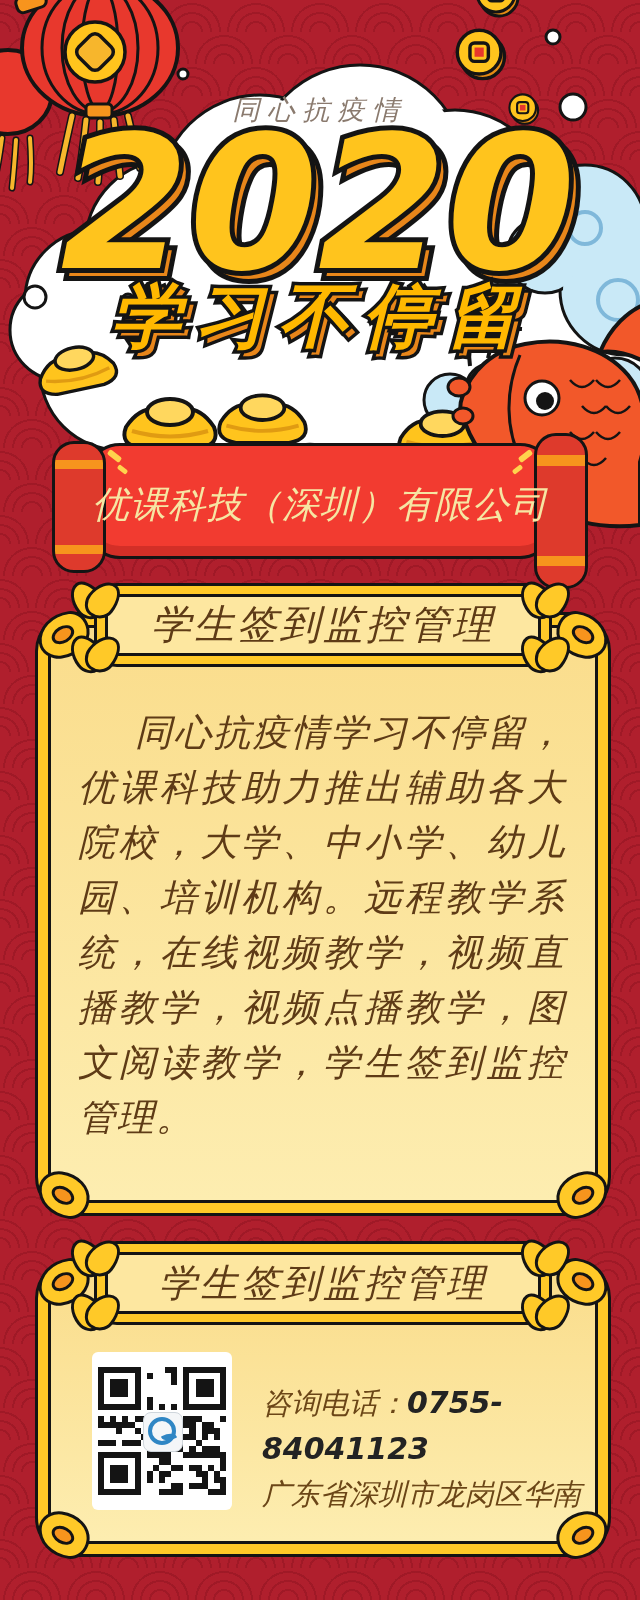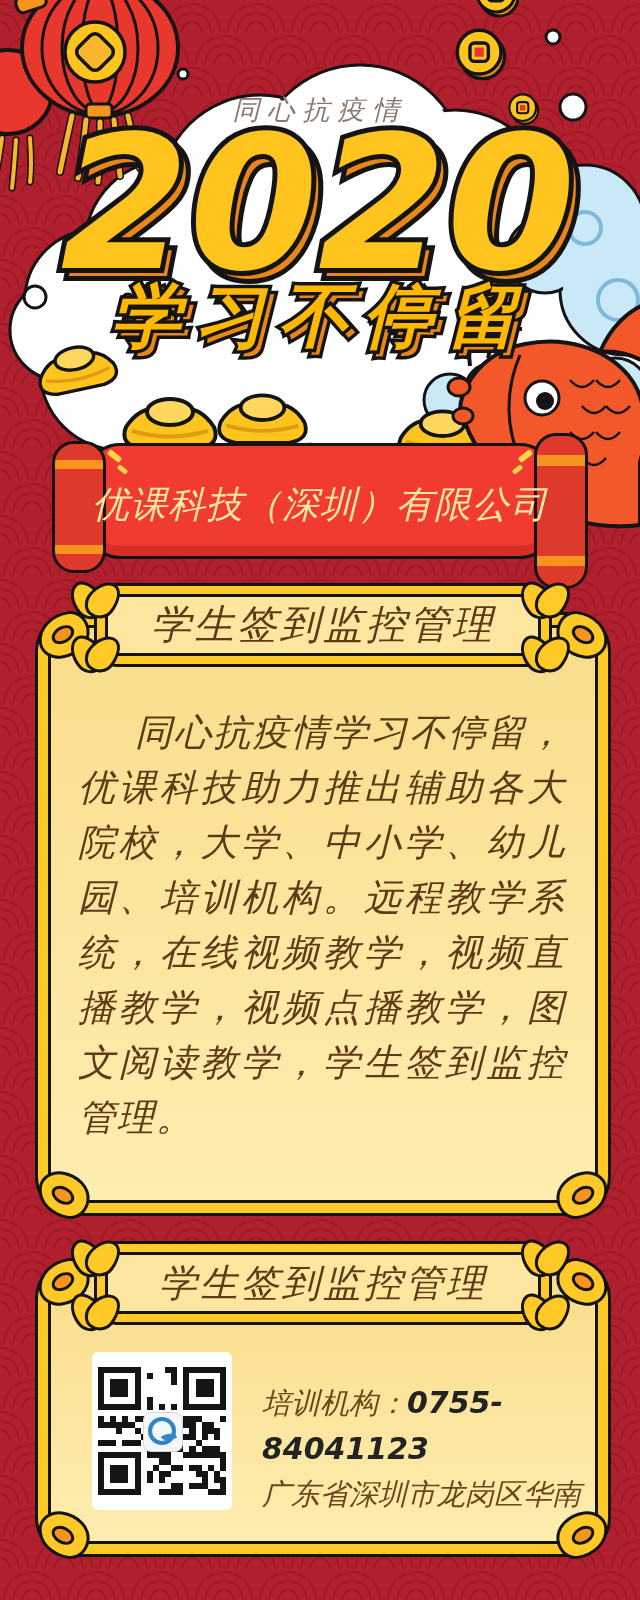--- a/index.html
+++ b/index.html
@@ -337,17 +337,17 @@
     <svg id="qr" width="128" height="128" viewBox="0 0 21 21" shape-rendering="crispEdges">
         <path d="M0 0h1v1h-1zM1 0h1v1h-1zM2 0h1v1h-1zM3 0h1v1h-1zM4 0h1v1h-1zM5 0h1v1h-1zM6 0h1v1h-1zM11 0h1v1h-1zM12 0h1v1h-1zM14 0h1v1h-1zM15 0h1v1h-1zM16 0h1v1h-1zM17 0h1v1h-1zM18 0h1v1h-1zM19 0h1v1h-1zM20 0h1v1h-1zM0 1h1v1h-1zM6 1h1v1h-1zM8 1h1v1h-1zM12 1h1v1h-1zM14 1h1v1h-1zM20 1h1v1h-1zM0 2h1v1h-1zM2 2h1v1h-1zM3 2h1v1h-1zM4 2h1v1h-1zM6 2h1v1h-1zM12 2h1v1h-1zM14 2h1v1h-1zM16 2h1v1h-1zM17 2h1v1h-1zM18 2h1v1h-1zM20 2h1v1h-1zM0 3h1v1h-1zM2 3h1v1h-1zM3 3h1v1h-1zM4 3h1v1h-1zM6 3h1v1h-1zM14 3h1v1h-1zM16 3h1v1h-1zM17 3h1v1h-1zM18 3h1v1h-1zM20 3h1v1h-1zM0 4h1v1h-1zM2 4h1v1h-1zM3 4h1v1h-1zM4 4h1v1h-1zM6 4h1v1h-1zM14 4h1v1h-1zM16 4h1v1h-1zM17 4h1v1h-1zM18 4h1v1h-1zM20 4h1v1h-1zM0 5h1v1h-1zM6 5h1v1h-1zM8 5h1v1h-1zM14 5h1v1h-1zM20 5h1v1h-1zM0 6h1v1h-1zM1 6h1v1h-1zM2 6h1v1h-1zM3 6h1v1h-1zM4 6h1v1h-1zM5 6h1v1h-1zM6 6h1v1h-1zM8 6h1v1h-1zM10 6h1v1h-1zM12 6h1v1h-1zM14 6h1v1h-1zM15 6h1v1h-1zM16 6h1v1h-1zM17 6h1v1h-1zM18 6h1v1h-1zM19 6h1v1h-1zM20 6h1v1h-1zM0 8h1v1h-1zM2 8h1v1h-1zM4 8h1v1h-1zM6 8h1v1h-1zM7 8h1v1h-1zM9 8h1v1h-1zM10 8h1v1h-1zM11 8h1v1h-1zM14 8h1v1h-1zM15 8h1v1h-1zM16 8h1v1h-1zM20 8h1v1h-1zM0 9h1v1h-1zM1 9h1v1h-1zM2 9h1v1h-1zM3 9h1v1h-1zM4 9h1v1h-1zM5 9h1v1h-1zM11 9h1v1h-1zM12 9h1v1h-1zM13 9h1v1h-1zM14 9h1v1h-1zM15 9h1v1h-1zM17 9h1v1h-1zM18 9h1v1h-1zM3 10h1v1h-1zM6 10h1v1h-1zM11 10h1v1h-1zM12 10h1v1h-1zM15 10h1v1h-1zM17 10h1v1h-1zM18 10h1v1h-1zM19 10h1v1h-1zM7 11h1v1h-1zM12 11h1v1h-1zM14 11h1v1h-1zM15 11h1v1h-1zM17 11h1v1h-1zM19 11h1v1h-1zM0 12h1v1h-1zM1 12h1v1h-1zM2 12h1v1h-1zM4 12h1v1h-1zM5 12h1v1h-1zM6 12h1v1h-1zM9 12h1v1h-1zM13 12h1v1h-1zM16 12h1v1h-1zM8 13h1v1h-1zM11 13h1v1h-1zM12 13h1v1h-1zM13 13h1v1h-1zM15 13h1v1h-1zM17 13h1v1h-1zM18 13h1v1h-1zM19 13h1v1h-1zM0 14h1v1h-1zM1 14h1v1h-1zM2 14h1v1h-1zM3 14h1v1h-1zM4 14h1v1h-1zM5 14h1v1h-1zM6 14h1v1h-1zM8 14h1v1h-1zM9 14h1v1h-1zM10 14h1v1h-1zM11 14h1v1h-1zM14 14h1v1h-1zM15 14h1v1h-1zM16 14h1v1h-1zM17 14h1v1h-1zM18 14h1v1h-1zM19 14h1v1h-1zM20 14h1v1h-1zM0 15h1v1h-1zM6 15h1v1h-1zM10 15h1v1h-1zM11 15h1v1h-1zM20 15h1v1h-1zM0 16h1v1h-1zM2 16h1v1h-1zM3 16h1v1h-1zM4 16h1v1h-1zM6 16h1v1h-1zM9 16h1v1h-1zM12 16h1v1h-1zM13 16h1v1h-1zM15 16h1v1h-1zM16 16h1v1h-1zM18 16h1v1h-1zM20 16h1v1h-1zM0 17h1v1h-1zM2 17h1v1h-1zM3 17h1v1h-1zM4 17h1v1h-1zM6 17h1v1h-1zM8 17h1v1h-1zM10 17h1v1h-1zM11 17h1v1h-1zM16 17h1v1h-1zM17 17h1v1h-1zM19 17h1v1h-1zM0 18h1v1h-1zM2 18h1v1h-1zM3 18h1v1h-1zM4 18h1v1h-1zM6 18h1v1h-1zM8 18h1v1h-1zM10 18h1v1h-1zM17 18h1v1h-1zM19 18h1v1h-1zM20 18h1v1h-1zM0 19h1v1h-1zM6 19h1v1h-1zM12 19h1v1h-1zM13 19h1v1h-1zM15 19h1v1h-1zM16 19h1v1h-1zM17 19h1v1h-1zM20 19h1v1h-1zM0 20h1v1h-1zM1 20h1v1h-1zM2 20h1v1h-1zM3 20h1v1h-1zM4 20h1v1h-1zM5 20h1v1h-1zM6 20h1v1h-1zM10 20h1v1h-1zM11 20h1v1h-1zM12 20h1v1h-1zM13 20h1v1h-1zM18 20h1v1h-1zM19 20h1v1h-1zM20 20h1v1h-1z" fill="#141414"></path>
       </svg>
     <span class="qr-logo">
         <b></b>
         <u></u>
       </span>
   </div>
 
   <div class="abs contact">
-    <span>培训机构：</span><span class="phone-number">0755-84041123</span>
+    <span>咨询电话：</span><span class="phone-number">0755-84041123</span>
     <span class="addr">广东省深圳市龙岗区华南</span>
   </div>
 
 </div>
 
 </body></html>

